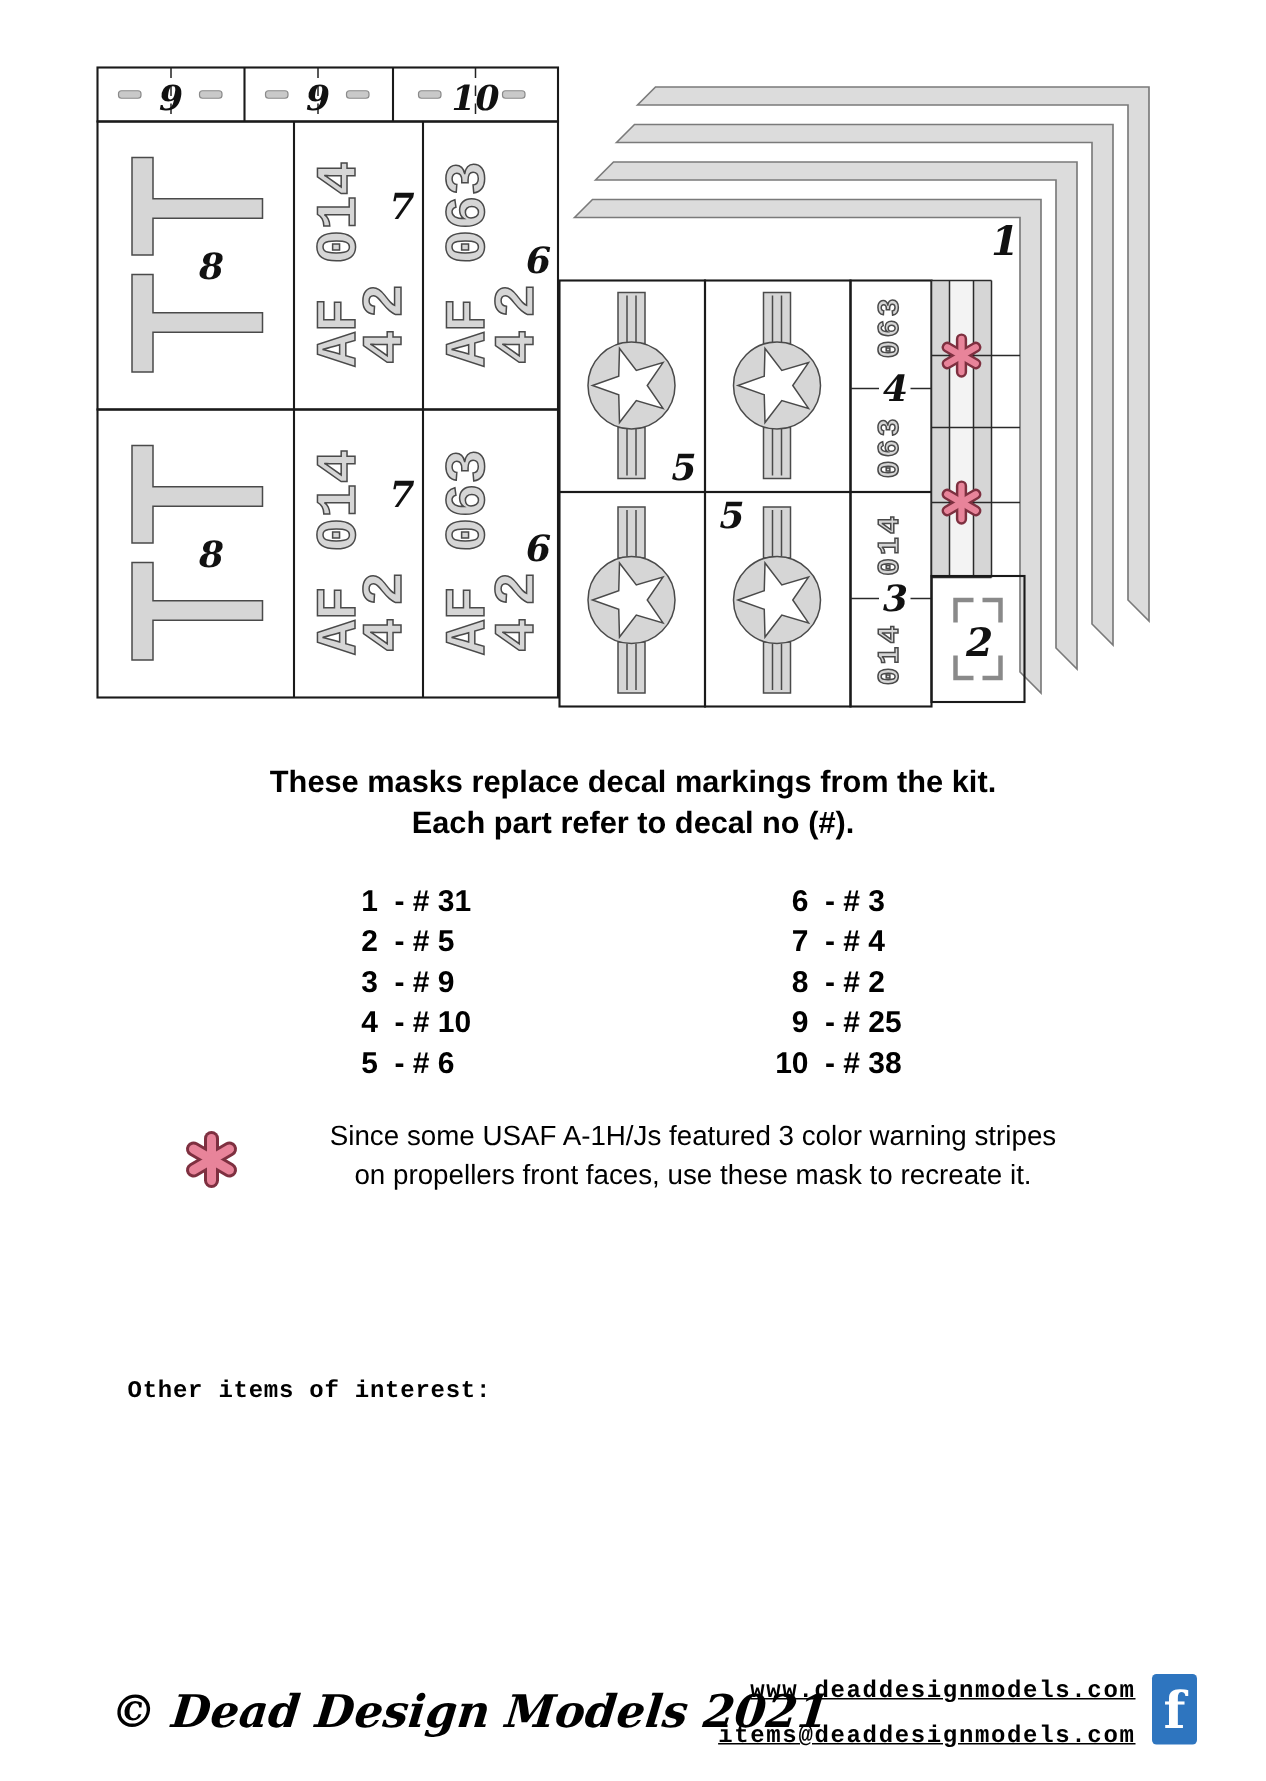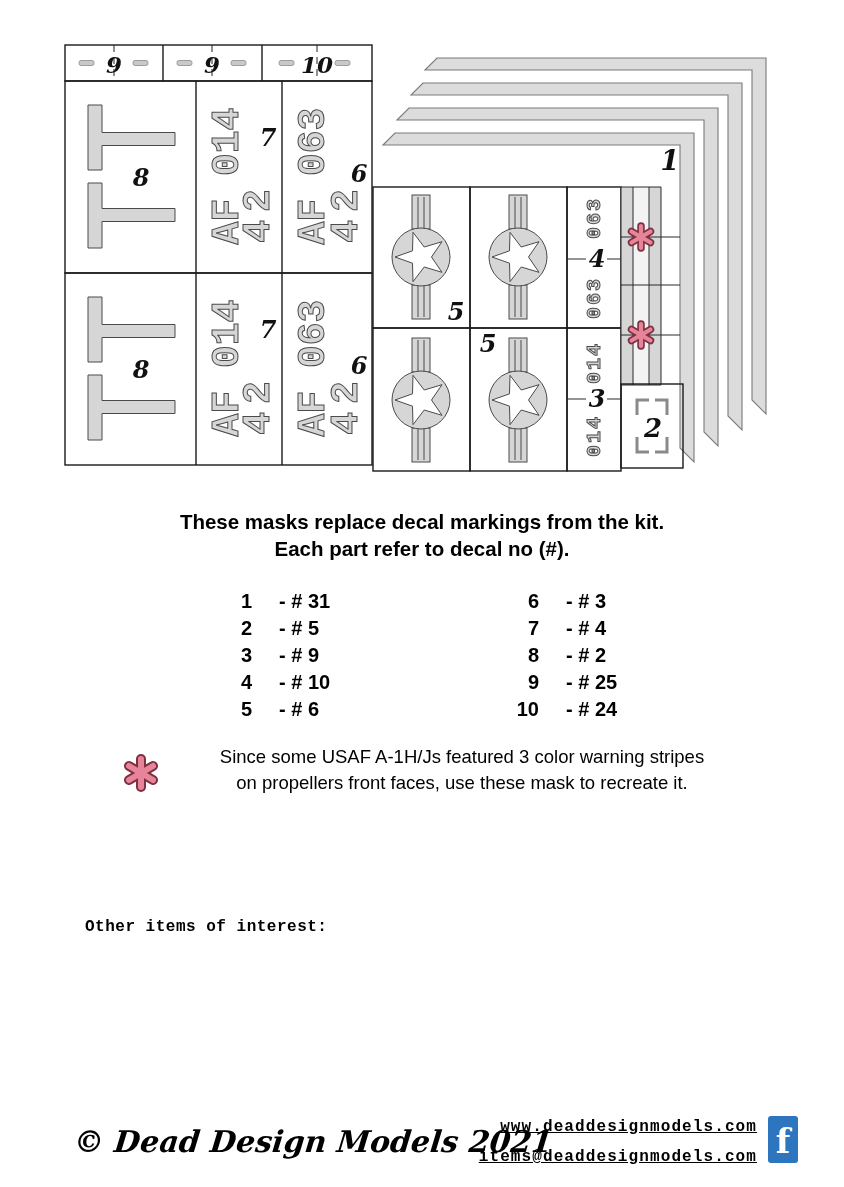--- a/index.html
+++ b/index.html
@@ -17,21 +17,21 @@
 
   .intro{position:absolute;left:0;right:0;top:508px;text-align:center;
     font-size:20.5px;line-height:27px;font-weight:bold;}
   .decal-map{position:absolute;top:588px;left:0;width:844px;
     font-size:20px;line-height:27px;font-weight:bold;}
   .decal-col{position:absolute;top:0;}
   .decal-col.left{left:218px;}
   .decal-col.right{left:505px;}
   .decal-row{display:flex;}
   .decal-part{display:inline-block;width:34px;text-align:right;}
-  .decal-ref{display:inline-block;margin-left:27px;white-space:pre;}
+  .decal-ref{display:inline-block;margin-left:11px;white-space:pre;}
 
   .note-text{position:absolute;left:120px;right:40px;top:744px;text-align:center;
     font-size:18.5px;line-height:25.5px;font-weight:normal;}
   .note-ast{position:absolute;left:122px;top:752px;}
 
   .other-items{position:absolute;left:85px;top:845px;
     font-family:"Liberation Mono",monospace;font-weight:bold;
     font-size:16px;line-height:33px;letter-spacing:.5px;white-space:pre;}
 
   .copyright{position:absolute;left:74px;top:1124px;
@@ -241,21 +241,21 @@
       <div class="decal-row">
           <span class="decal-part">8</span>
           <span class="decal-ref">- # 2</span>
         </div>
       <div class="decal-row">
           <span class="decal-part">9</span>
           <span class="decal-ref">- # 25</span>
         </div>
       <div class="decal-row">
           <span class="decal-part">10</span>
-          <span class="decal-ref">- # 24</span>
+          <span class="decal-ref">- # 38</span>
         </div>
     </div>
   </div>
 
   
   <div class="note-ast">
     <svg width="38" height="42" viewBox="-19 -21 38 42">
       <g stroke="#7e3040" stroke-width="10" stroke-linecap="round">
         <line x1="0" y1="-14" x2="0" y2="14"></line>
           <line x1="-12" y1="-7" x2="12" y2="7"></line>

